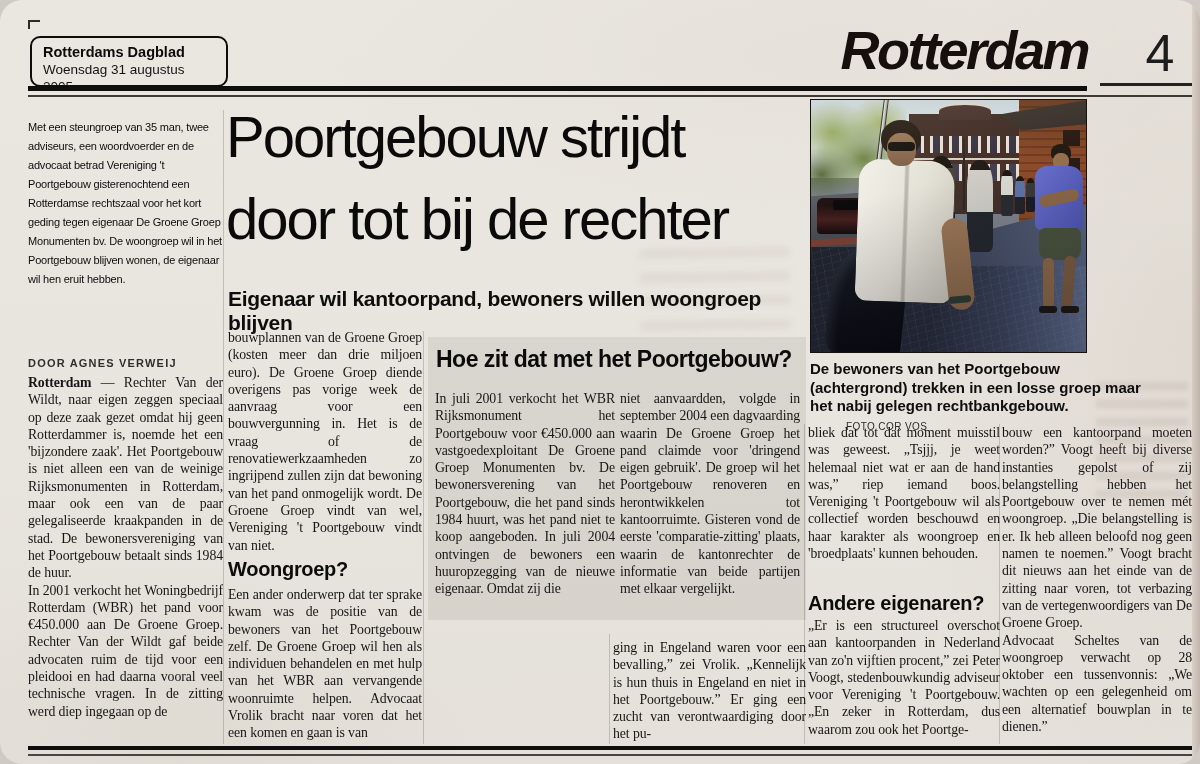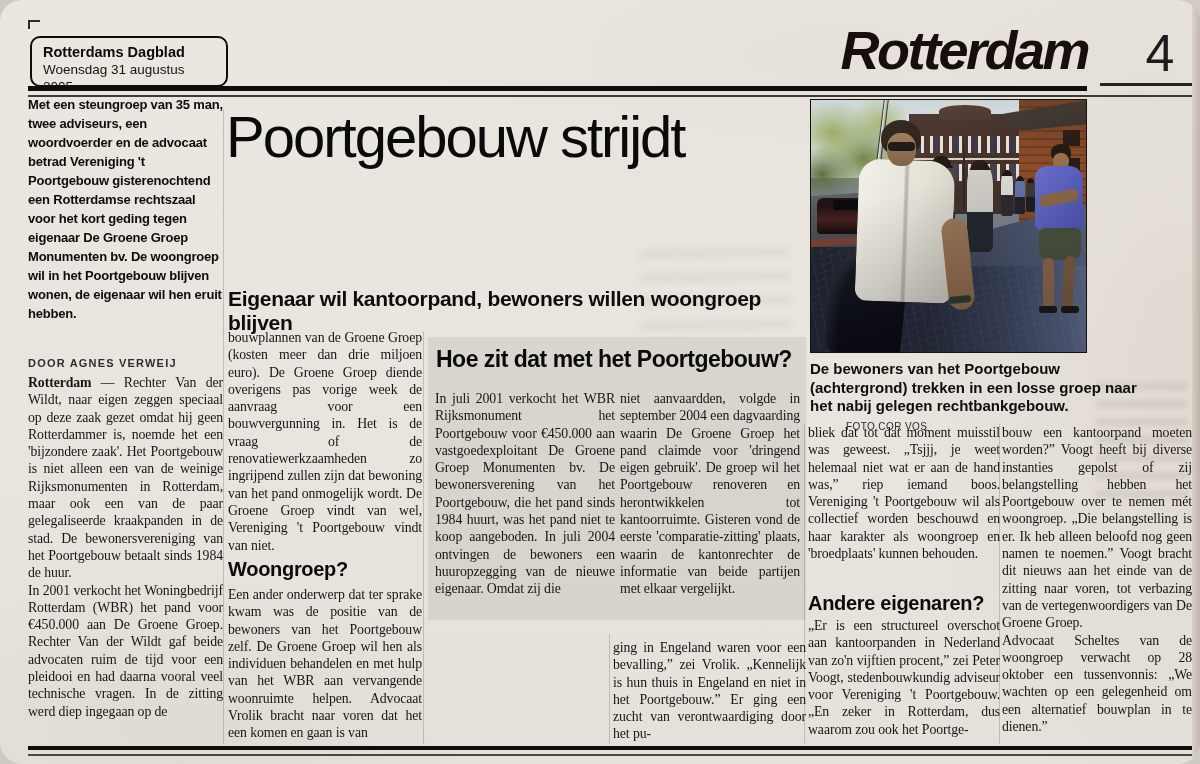--- a/index.html
+++ b/index.html
@@ -29,21 +29,21 @@
   .vrule{width:1px;background:rgba(40,35,30,0.20);}
   .v1{left:223px;top:110px;height:634px;}
   .v2{left:423px;top:331px;height:413px;}
   .v3{left:804px;top:424px;height:320px;}
   .v4{left:999px;top:424px;height:320px;}
   .v5{left:609px;top:634px;height:110px;}
   .scan-edge{left:1192px;top:0;width:8px;height:764px;background:linear-gradient(90deg,rgba(175,145,125,0.18),rgba(120,95,85,0.32));}
   .ghost-a{left:640px;top:238px;width:150px;height:92px;background:repeating-linear-gradient(0deg,rgba(120,90,70,0.08) 0 10px,transparent 10px 24px);filter:blur(3px);transform:rotate(-1deg);}
   .ghost-b{left:1096px;top:378px;width:92px;height:120px;background:repeating-linear-gradient(0deg,rgba(100,80,70,0.09) 0 8px,transparent 8px 18px);filter:blur(2px);}
   
-  .lead{left:28px;top:95px;width:195px;font-weight:700;font-size:13px;line-height:19px;letter-spacing:-0.2px;color:#0d0d0d;}
+  .lead{left:28px;top:118px;width:195px;font-weight:400;font-size:11px;line-height:19px;letter-spacing:-0.2px;color:#0d0d0d;}
   .headline{left:226px;top:96px;width:585px;margin:0;font-weight:400;font-size:58px;line-height:82px;letter-spacing:-2px;color:#0a0a0a;}
   .subhead{left:228px;top:287px;width:575px;font-weight:700;font-size:21px;line-height:24px;letter-spacing:-0.3px;color:#0d0d0d;}
   .byline{left:28px;top:357px;width:195px;font-weight:700;font-size:11px;line-height:13px;letter-spacing:1.2px;color:#2e2e2e;}
   .bodycol{font-family:"Liberation Serif","DejaVu Serif",serif;font-size:13.8px;line-height:17.3px;
     letter-spacing:-0.1px;text-align:justify;color:#161616;overflow:hidden;hyphens:auto;}
   .bodycol p{margin:0;}
   .dateline{font-weight:700;font-family:"Liberation Serif",serif;}
   .col1{left:28px;top:374px;width:195px;height:372px;}
   .col2{left:228px;top:329px;width:194px;height:227px;}
   .crosshead{font-weight:700;font-size:20px;line-height:23px;letter-spacing:-0.3px;color:#0c0c0c;}
@@ -141,21 +141,21 @@
   <div class="abs rule rule-heavy"></div>
   <div class="abs rule rule-thin"></div>
   <div class="abs rule pageno-rule"></div>
 
   <div class="abs ghost-a"></div>
   <div class="abs ghost-b"></div>
   <div class="abs scan-edge"></div>
 
   <div class="abs lead">Met een steungroep van 35 man, twee adviseurs, een woordvoerder en de advocaat betrad Vereniging 't Poortgebouw gisterenochtend een Rotterdamse rechtszaal voor het kort geding tegen eigenaar De Groene Groep Monumenten bv. De woongroep wil in het Poortgebouw blijven wonen, de eigenaar wil hen eruit hebben.</div>
 
-  <h1 class="abs headline"><span>Poortgebouw strijdt</span><br></h1>
+  <h1 class="abs headline"><span>Poortgebouw strijdt</span><br><span>door tot bij de rechter</span></h1>
 
   <div class="abs subhead">Eigenaar wil kantoorpand, bewoners willen woongroep blijven</div>
 
   <div class="abs byline">DOOR AGNES VERWEIJ</div>
 
   <div class="abs bodycol col1">
     <p><strong class="dateline">Rotterdam</strong><span> — Rechter Van der Wildt, naar eigen zeggen speciaal op deze zaak gezet omdat hij geen Rotterdammer is, noemde het een 'bijzondere zaak'. Het Poortgebouw is niet alleen een van de weinige Rijksmonumenten in Rotterdam, maar ook een van de paar gelegaliseerde kraakpanden in de stad. De bewonersvereniging van het Poortgebouw betaalt sinds 1984 de huur.</span></p>
     <p>In 2001 verkocht het Woningbedrijf Rotterdam (WBR) het pand voor €450.000 aan De Groene Groep. Rechter Van der Wildt gaf beide advocaten ruim de tijd voor een pleidooi en had daarna vooral veel technische vragen. In de zitting werd diep ingegaan op de</p>
   </div>
 
@@ -218,21 +218,21 @@
     <div class="abs ph-shirt"></div>
     <div class="abs ph-hair"></div>
     <div class="abs ph-face"></div>
     <div class="abs ph-glasses"></div>
     <div class="abs ph-arm"></div>
     <div class="abs ph-watch"></div>
     <div class="abs ph-grade"></div>
   </div>
 
   <div class="abs caption">
-    <span class="cap-text">De bewoners van het Poortgebouw (achtergrond) trekken in een losse groep naar het nabij gelegen rechtbankgebouw.</span>
+    <span class="cap-text">De bewoners van het Poortgebouw (achtergrond) trekken in een losse groep maar het nabij gelegen rechtbankgebouw.</span>
     <span class="cap-credit">FOTO COR VOS</span>
   </div>
 
   <div class="abs bodycol col5">
     <p>bliek dat tot dat moment muisstil was geweest. „Tsjjj, je weet helemaal niet wat er aan de hand was,” riep iemand boos. Vereniging 't Poortgebouw wil als collectief worden beschouwd en haar karakter als woongroep en 'broedplaats' kunnen behouden.</p>
   </div>
 
   <div class="abs crosshead ch2">Andere eigenaren?</div>
 
   <div class="abs bodycol col5b">

